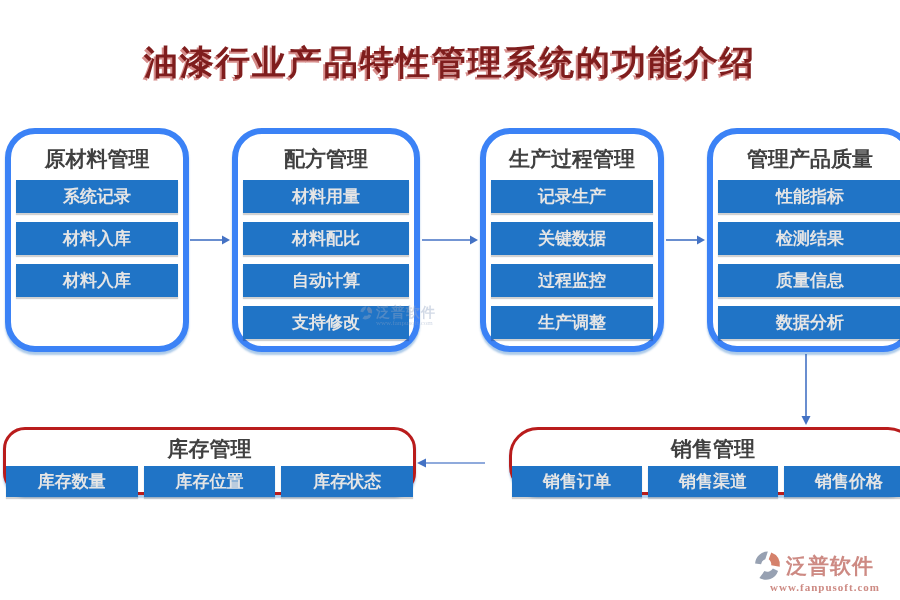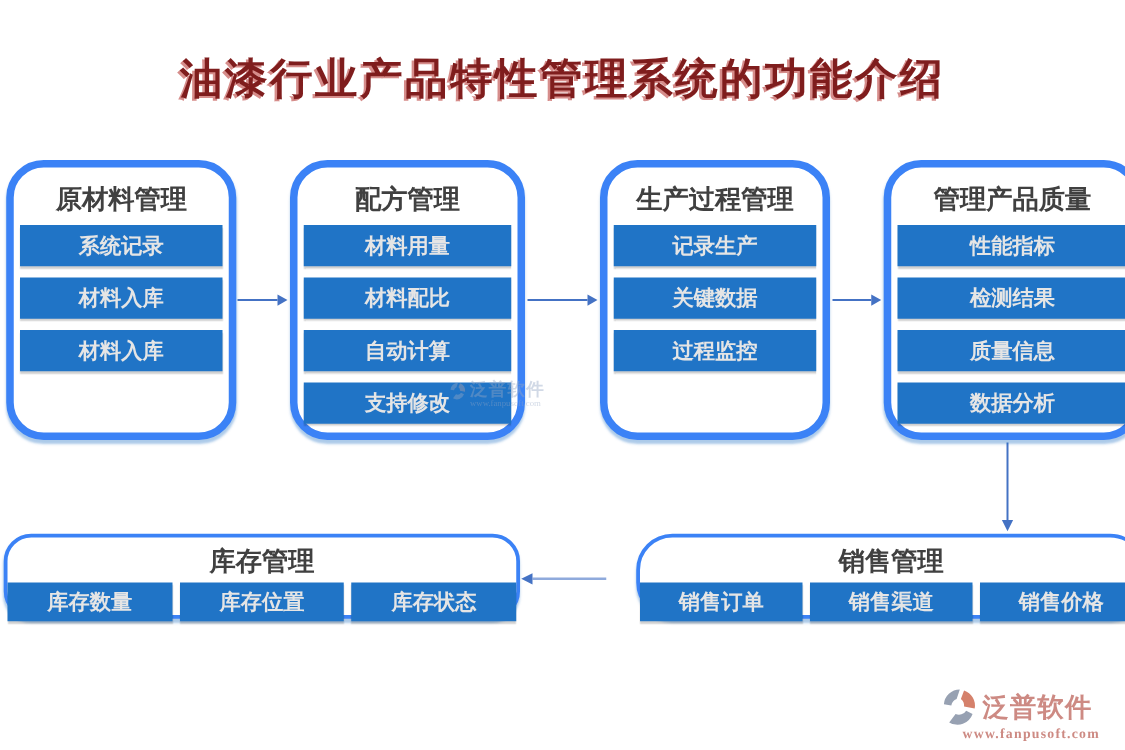--- a/index.html
+++ b/index.html
@@ -43,21 +43,21 @@
     background:#2074C6; color:#e5e5e5;
     font-size:17px; font-weight:bold; text-align:center;
     height:33px; line-height:33px; margin-bottom:9px;
     box-shadow:0 2px 1px rgba(0,0,0,0.18);
     white-space:nowrap;
   }
 
   .bmodule {
     position:absolute; top:427px; height:68px;
     background:#ffffff;
-    border:3px solid #3b82f6; border-radius:22px;
+    border:3px solid #b91c1c; border-radius:22px;
     box-shadow:0 3px 2px rgba(18,103,193,0.35);
   }
   #bmodule-0 { left:3px;   width:413px; }
   #bmodule-1 { left:509px; width:408px;border-radius:29px; }
   .bmodule .module-title { height:36px; line-height:38px; }
   .bitems { display:flex; gap:6px; padding:0 0; }
   .bitems .item { flex:1; height:31px; line-height:31px; margin-bottom:0; }
 
   .watermark {
     position:absolute; left:358px; top:305px;
@@ -125,20 +125,21 @@
     <div class="item">材料配比</div>
     <div class="item">自动计算</div>
     <div class="item">支持修改</div>
   </div>
 
   <div class="module" id="module-2">
     <div class="module-title">生产过程管理</div>
     <div class="item">记录生产</div>
     <div class="item">关键数据</div>
     <div class="item">过程监控</div>
+    <div class="item">生产调整</div>
   </div>
 
   <div class="module" id="module-3">
     <div class="module-title">管理产品质量</div>
     <div class="item">性能指标</div>
     <div class="item">检测结果</div>
     <div class="item">质量信息</div>
     <div class="item">数据分析</div>
   </div>
 

